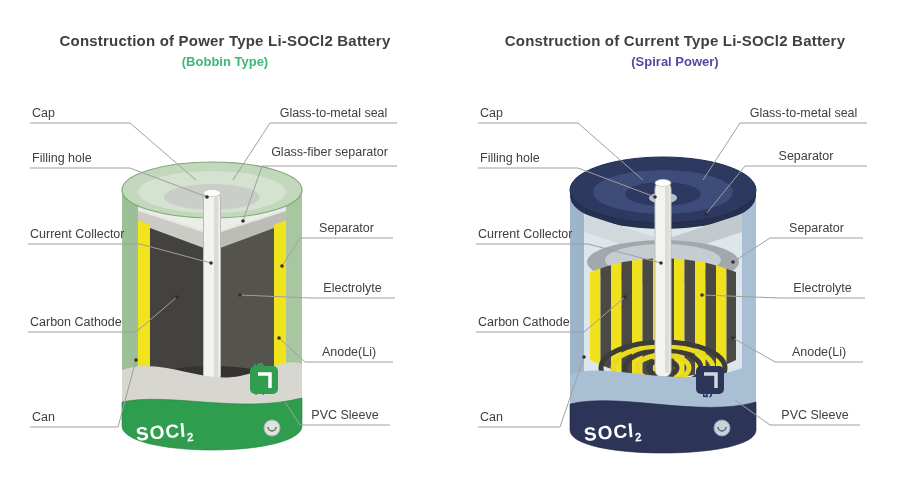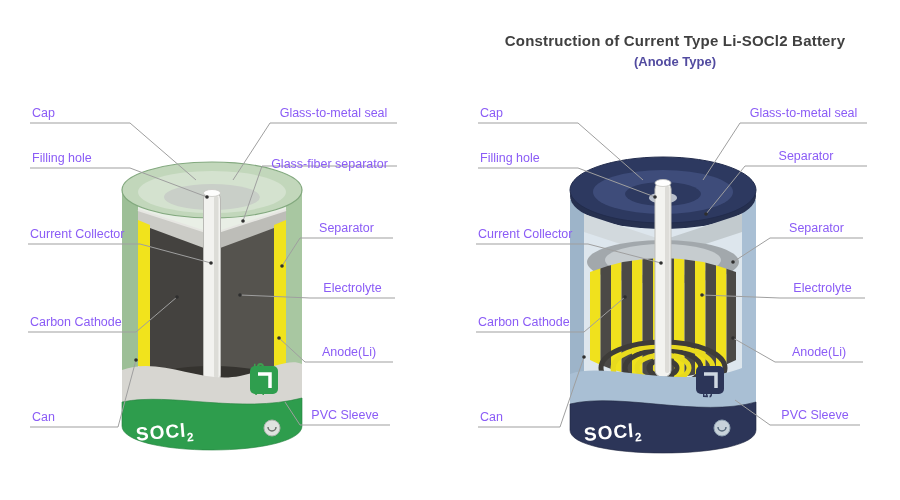--- a/index.html
+++ b/index.html
@@ -3,21 +3,21 @@
 <meta charset="utf-8">
 <style>
   html,body{margin:0;padding:0;background:#fff;}
   #stage{position:relative;width:900px;height:500px;background:#ffffff;overflow:hidden;
          font-family:"Liberation Sans","DejaVu Sans",sans-serif;}
   .title{position:absolute;font-size:15px;font-weight:bold;color:#404040;letter-spacing:.2px;
          text-align:center;white-space:nowrap;}
   .subtitle{position:absolute;font-size:13px;font-weight:bold;text-align:center;white-space:nowrap;}
   .subtitle.green{color:#3cb878;}
   .subtitle.purple{color:#524ba0;}
-  .lbl{position:absolute;font-size:12.5px;color:#8b5cf6;height:17px;line-height:17px;
+  .lbl{position:absolute;font-size:12.5px;color:#404040;height:17px;line-height:17px;
        white-space:nowrap;padding-left:2px;}
   .lbl.rt{text-align:center;padding-right:6px;padding-left:0;}
   svg{position:absolute;top:0;}
   .battery-svg{left:0;}
   #overlay{left:0;}
 </style>
 </head>
 <body>
 
 <div id="stage">
@@ -183,30 +183,32 @@
         <circle cx="661" cy="263" r="1.8"></circle>
       <circle cx="625" cy="297" r="1.8"></circle>
         <circle cx="584" cy="357" r="1.8"></circle>
       <circle cx="706" cy="214" r="1.8"></circle>
         <circle cx="733" cy="262" r="1.8"></circle>
       <circle cx="702" cy="295" r="1.8"></circle>
         <circle cx="733" cy="338" r="1.8"></circle>
     </g>
   </svg>
 
+  <div class="title" style="left:15px;top:32px;width:420px">Construction of Power Type Li-SOCl2 Battery</div>
+  <div class="subtitle green" style="left:15px;top:54px;width:420px">(Bobbin Type)</div>
   <div class="title" style="left:465px;top:32px;width:420px">Construction of Current Type Li-SOCl2 Battery</div>
-  <div class="subtitle purple" style="left:465px;top:54px;width:420px">(Anode Type)</div>
+  <div class="subtitle purple" style="left:465px;top:54px;width:420px">(Spiral Power)</div>
 
   <div class="lbl" style="left:30px;top:105px;width:100px">Cap</div>
   <div class="lbl" style="left:30px;top:150px;width:100px">Filling hole</div>
   <div class="lbl" style="left:28px;top:226px;width:112px">Current Collector</div>
   <div class="lbl" style="left:28px;top:314px;width:108px">Carbon Cathode</div>
   <div class="lbl" style="left:30px;top:409px;width:92px">Can</div>
   <div class="lbl rt" style="left:270px;top:105px;width:127px">Glass-to-metal seal</div>
-  <div class="lbl rt" style="left:262px;top:156px;width:135px">Glass-fiber separator</div>
+  <div class="lbl rt" style="left:262px;top:144px;width:135px">Glass-fiber separator</div>
   <div class="lbl rt" style="left:300px;top:220px;width:93px">Separator</div>
   <div class="lbl rt" style="left:310px;top:280px;width:85px">Electrolyte</div>
   <div class="lbl rt" style="left:305px;top:344px;width:88px">Anode(Li)</div>
   <div class="lbl rt" style="left:300px;top:407px;width:90px">PVC Sleeve</div>
 
   <div class="lbl" style="left:478px;top:105px;width:100px">Cap</div>
   <div class="lbl" style="left:478px;top:150px;width:100px">Filling hole</div>
   <div class="lbl" style="left:476px;top:226px;width:112px">Current Collector</div>
   <div class="lbl" style="left:476px;top:314px;width:108px">Carbon Cathode</div>
   <div class="lbl" style="left:478px;top:409px;width:92px">Can</div>

